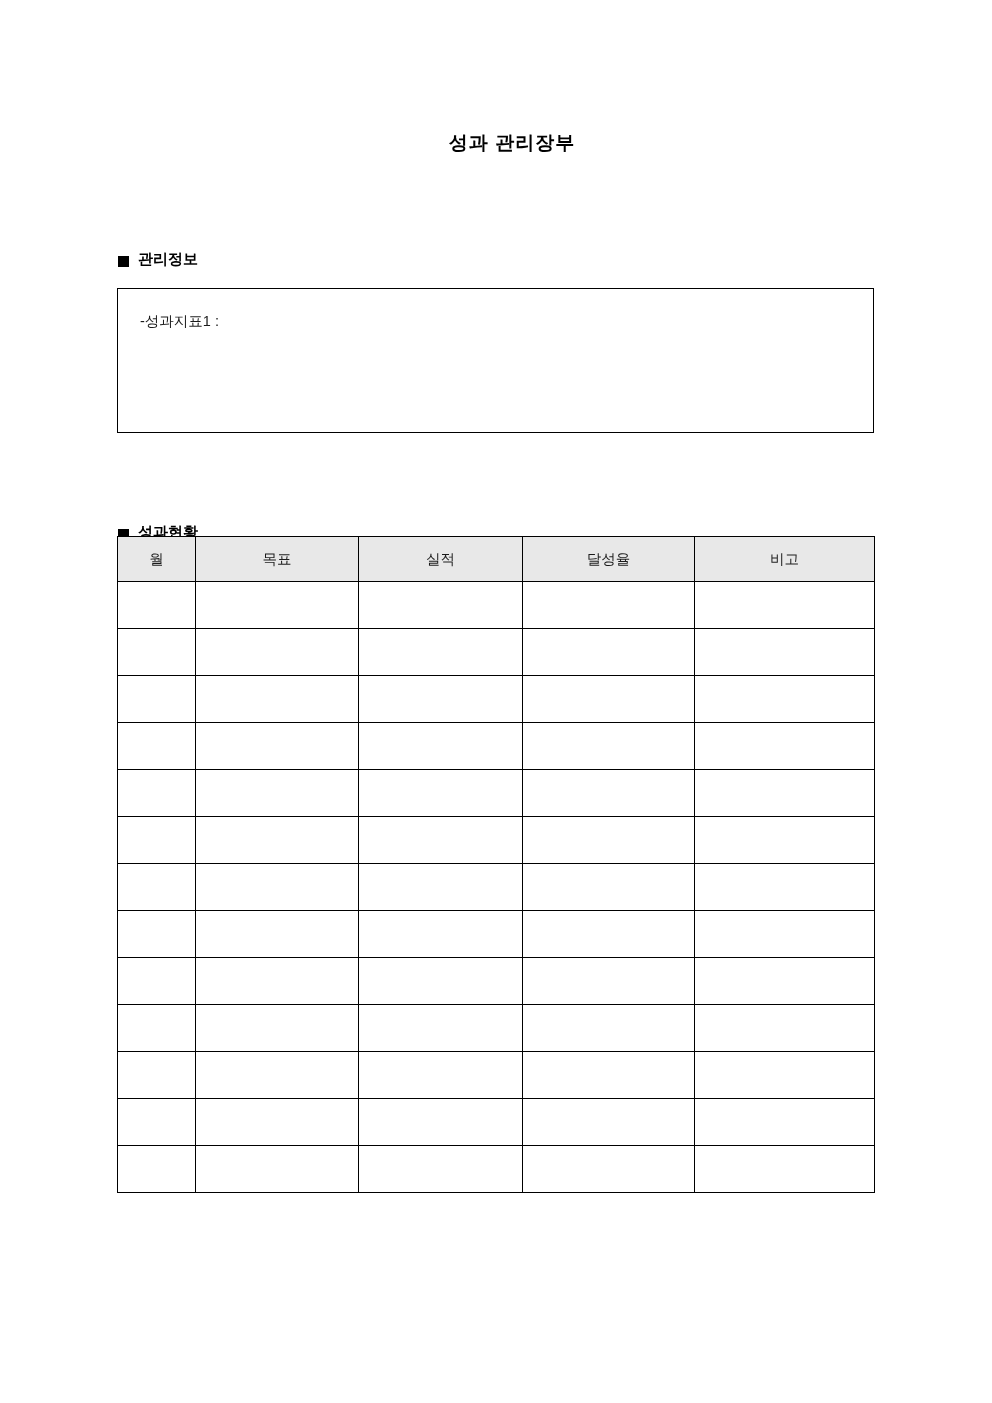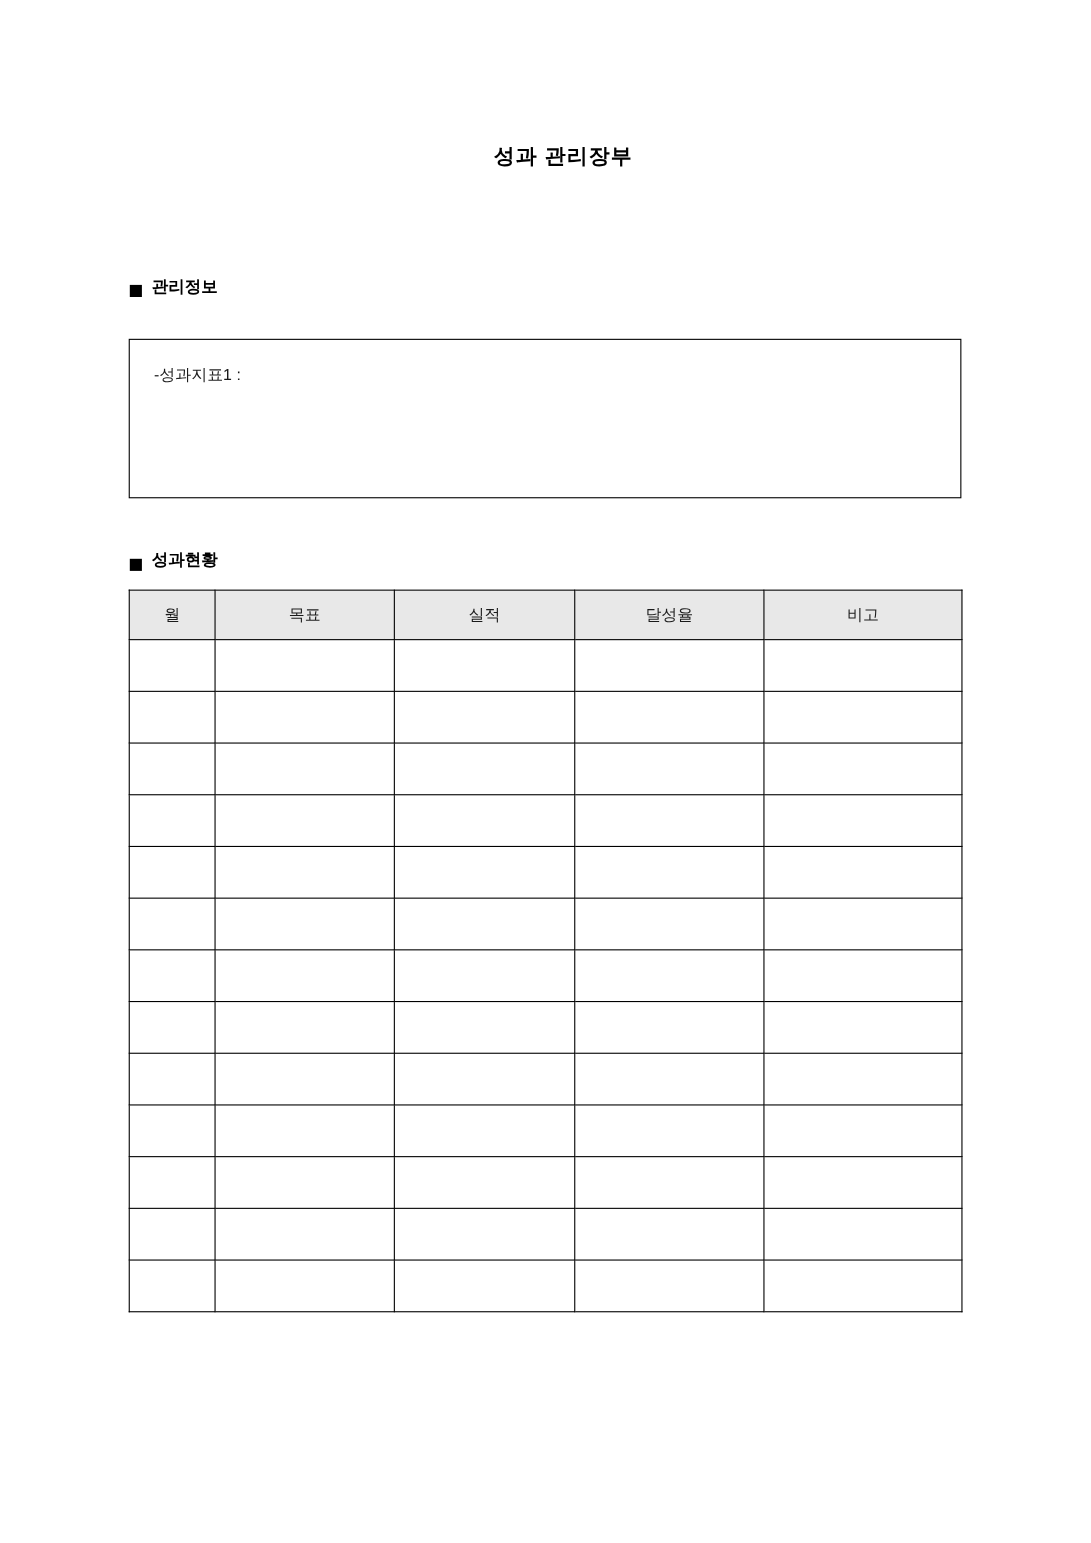--- a/index.html
+++ b/index.html
@@ -36,52 +36,52 @@
     letter-spacing: 1px;
     line-height: 1.3;
     color: #000000;
     margin-left: 16px;
   }
 
   
   .section-heading {
     position: absolute;
     display: flex;
-    align-items: flex-end;
+    align-items: center;
     gap: 9px;
     font-size: 15px;
     font-weight: bold;
     line-height: 1.2;
     color: #000000;
+    font-family: Liberation Mono, monospace;
   }
   .section-heading .bullet-square {
     display: inline-block;
     width: 11px;
     height: 11px;
     background: #000000;
     flex: 0 0 auto;
   }
   .section-heading .heading-label {
     display: inline-block;
   }
 
   #heading-mgmt-info { left: 118px; top: 252px; }
-  #heading-perf-status { left: 118px; top: 501px; }
+  #heading-perf-status { left: 118px; top: 525px; }
 
   
   .info-box {
     position: absolute;
     left: 117px;
     top: 288px;
     width: 757px;
     height: 145px;
     border: 1.5px solid #000000;
     box-sizing: border-box;
     background: #ffffff;
-    margin-top: 20px;
   }
   .info-lines {
     padding: 18px 0 0 22px;
   }
   .info-line {
     font-size: 14.5px;
     line-height: 1.95;
     color: #1a1a1a;
     white-space: pre;
   }

